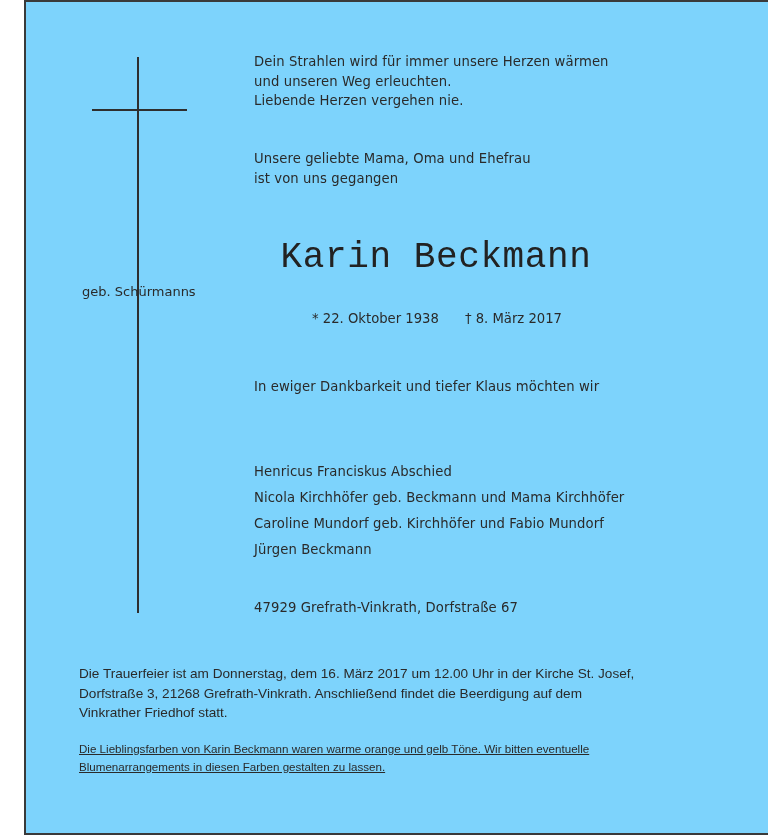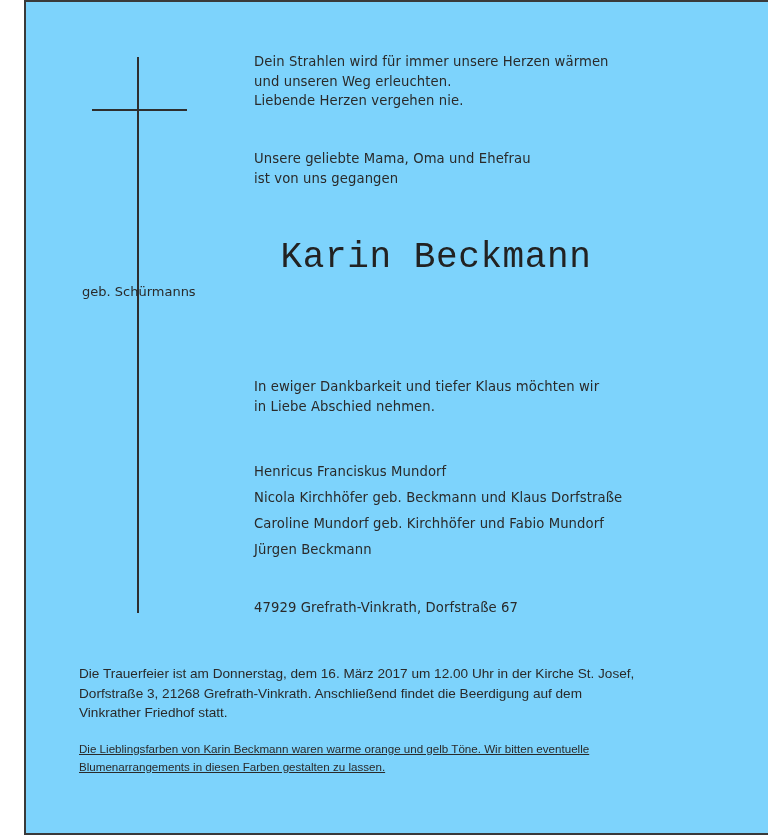--- a/index.html
+++ b/index.html
@@ -118,29 +118,31 @@
     <div>Liebende Herzen vergehen nie.</div>
   </div>
 
   <div class="block intro">
     <div>Unsere geliebte Mama, Oma und Ehefrau</div>
     <div>ist von uns gegangen</div>
   </div>
 
   <div class="name">Karin Beckmann</div>
   <div class="maiden">geb. Schürmanns</div>
+  <div class="dates">
+    <span>* 22. Oktober 1938</span><span>† 8. März 2017</span>
+  </div>
 
   <div class="block farewell">
     <div>In ewiger Dankbarkeit und tiefer Klaus möchten wir</div>
-    <div>in Liebe Abschied nehmen.</div>
   </div>
 
   <div class="block mourners">
-    <div>Henricus Franciskus Mundorf</div>
-    <div>Nicola Kirchhöfer geb. Beckmann und Klaus Dorfstraße</div>
+    <div>Henricus Franciskus Abschied</div>
+    <div>Nicola Kirchhöfer geb. Beckmann und Mama Kirchhöfer</div>
     <div>Caroline Mundorf geb. Kirchhöfer und Fabio Mundorf</div>
     <div>Jürgen Beckmann</div>
   </div>
 
   <div class="block address">47929 Grefrath-Vinkrath, Dorfstraße 67</div>
 
   <div class="footer service">
     <div>Die Trauerfeier ist am Donnerstag, dem 16. März 2017 um 12.00 Uhr in der Kirche St. Josef,</div>
     <div>Dorfstraße 3, 21268 Grefrath-Vinkrath. Anschließend findet die Beerdigung auf dem</div>
     <div>Vinkrather Friedhof statt.</div>

